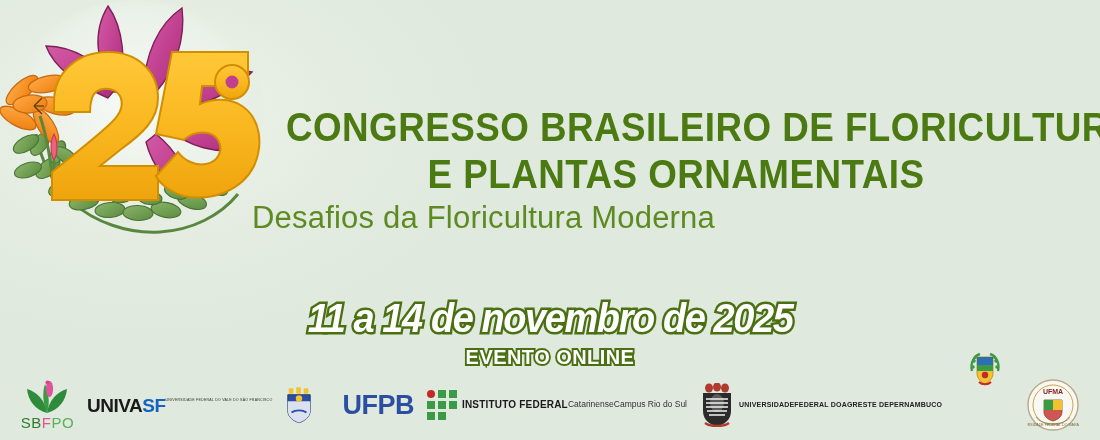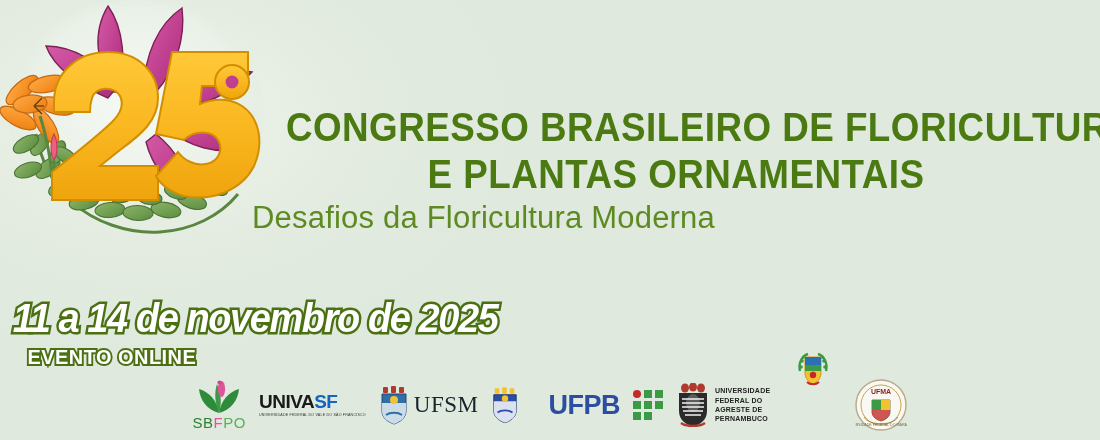--- a/index.html
+++ b/index.html
@@ -40,21 +40,21 @@
     text-align:left;
     color:#5d8b22;
     font-size:31px;
     font-weight:400;
     letter-spacing:0.2px;
     white-space:nowrap;
   }
 
   
   .date-block{
-    position:absolute;left:0;top:296px;width:1100px;text-align:left;
+    position:absolute;left:0;top:296px;width:1100px;text-align:center;
   }
   .date-main{
     display:inline-block;
     font-size:40px;
     font-weight:700;
     font-style:italic;
     letter-spacing:-1.5px;
     color:#ffffff;
     transform:scaleX(0.95);
     -webkit-text-stroke:5px #4a7012;
@@ -74,21 +74,21 @@
     white-space:nowrap;
   }
 
   
   .logos{
     position:absolute;left:0;top:370px;width:1100px;height:70px;
     display:flex;align-items:center;justify-content:center;gap:13px;
   }
   .logo{display:flex;align-items:center;gap:5px;height:58px;}
   .logo svg{display:block;}
-  .logo-txt{display:flex;flex-direction:column;justify-content:space-between;}
+  .logo-txt{display:flex;flex-direction:row;justify-content:space-between;}
   .sbfpo-word{font-size:15px;font-weight:400;letter-spacing:0.5px;line-height:1;}
   .sb{color:#2f7d32;} .f{color:#e0559a;} .po{color:#59b159;}
   .univasf-word{font-size:19px;font-weight:700;line-height:1;letter-spacing:-0.5px;}
   .univa{color:#1a1a1a;} .sf{color:#1565c0;}
   .univasf-tag{font-size:3.6px;color:#333;letter-spacing:0.2px;line-height:1.2;margin-top:2px;}
   .ufsm-word{font-size:23px;color:#16242e;letter-spacing:0.5px;font-family:"Liberation Serif",serif;}
   .ufpb-word{font-size:27px;color:#2b4ea2;font-weight:600;letter-spacing:-0.5px;margin-left:24px;}
   .if-l1{font-size:10px;font-weight:700;color:#1a1a1a;letter-spacing:0.2px;line-height:1.15;}
   .if-l2{font-size:8.5px;color:#333;line-height:1.25;}
   .ufape-txt{font-size:7px;font-weight:700;color:#222;line-height:1.35;letter-spacing:0.2px;}
@@ -244,34 +244,20 @@
       </div>
     </div>
 
     <div class="logo">
       <div class="logo-txt">
         <div class="univasf-word"><span class="univa">UNIVA</span><span class="sf">SF</span></div>
         <div class="univasf-tag">UNIVERSIDADE FEDERAL DO VALE DO SÃO FRANCISCO</div>
       </div>
     </div>
 
-    <div class="logo">
-      <svg width="30" height="40" viewBox="0 0 30 40">
-        <g fill="#b03a2e">
-          <rect x="4" y="2" width="5" height="6" rx="1"></rect>
-          <rect x="12" y="1" width="5" height="7" rx="1"></rect>
-          <rect x="20" y="2" width="5" height="6" rx="1"></rect>
-        </g>
-        <path d="M3 9 H27 V26 C27 33 21 37 15 39 C9 37 3 33 3 26 Z" fill="#2f6fa8" stroke="#1d4a74" stroke-width="1"></path>
-        <path d="M3 18 H27 V26 C27 33 21 37 15 39 C9 37 3 33 3 26 Z" fill="#e8eef3" opacity="0.85"></path>
-        <circle cx="15" cy="15" r="4" fill="#f2c230"></circle>
-        <path d="M7 30 C11 27 19 27 23 30" stroke="#2f6fa8" stroke-width="2" fill="none"></path>
-      </svg>
-      <div class="ufsm-word">UFSM</div>
-    </div>
 
     <div class="logo">
       <svg width="28" height="40" viewBox="0 0 30 40">
         <g fill="#f2c230">
           <rect x="4" y="2" width="5" height="6" rx="1"></rect>
           <rect x="12" y="1" width="5" height="7" rx="1"></rect>
           <rect x="20" y="2" width="5" height="6" rx="1"></rect>
         </g>
         <path d="M3 9 H27 V26 C27 33 21 37 15 39 C9 37 3 33 3 26 Z" fill="#2b4ea2" stroke="#1c3570" stroke-width="1"></path>
         <path d="M3 16 H27 V26 C27 33 21 37 15 39 C9 37 3 33 3 26 Z" fill="#eef2f8" opacity="0.9"></path>
@@ -287,20 +273,25 @@
         <g fill="#3a9a46">
           <rect x="11" y="0" width="8" height="8"></rect>
           <rect x="22" y="0" width="8" height="8"></rect>
           <rect x="0" y="11" width="8" height="8"></rect>
           <rect x="11" y="11" width="8" height="8"></rect>
           <rect x="22" y="11" width="8" height="8"></rect>
           <rect x="0" y="22" width="8" height="8"></rect>
           <rect x="11" y="22" width="8" height="8"></rect>
         </g>
       </svg>
+      <div class="logo-txt">
+        <div class="if-l1">INSTITUTO FEDERAL</div>
+        <div class="if-l2">Catarinense</div>
+        <div class="if-l2">Campus Rio do Sul</div>
+      </div>
     </div>
 
     <div class="logo">
       <svg width="34" height="44" viewBox="0 0 34 44">
         <g fill="#b03a2e">
           <ellipse cx="9" cy="5" rx="4" ry="4.5"></ellipse>
           <ellipse cx="17" cy="4" rx="4" ry="4.5"></ellipse>
           <ellipse cx="25" cy="5" rx="4" ry="4.5"></ellipse>
         </g>
         <path d="M3 10 H31 V28 C31 37 24 42 17 43 C10 42 3 37 3 28 Z" fill="#2b2b2b"></path>

